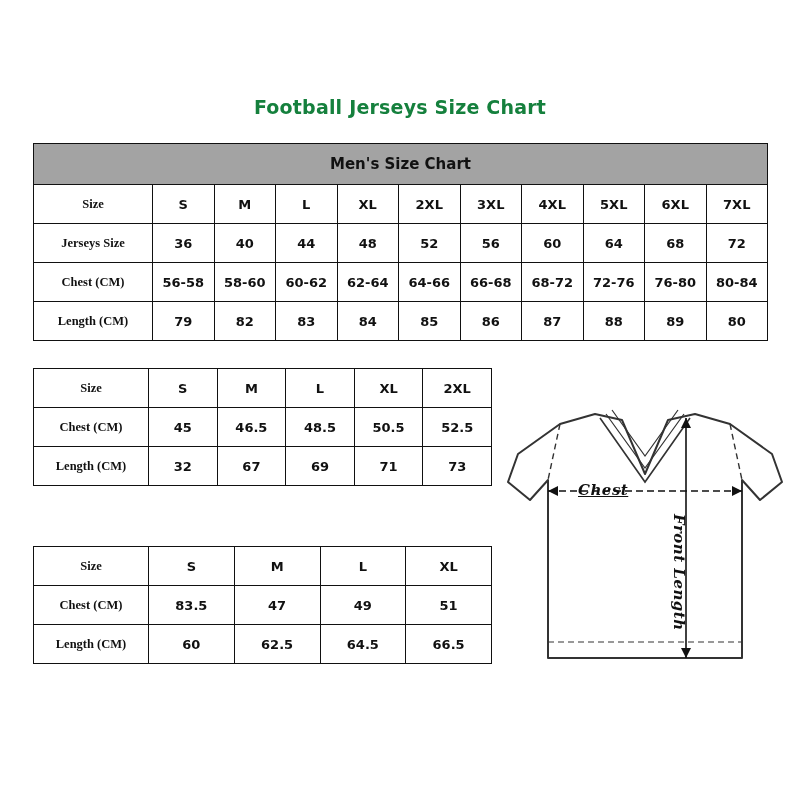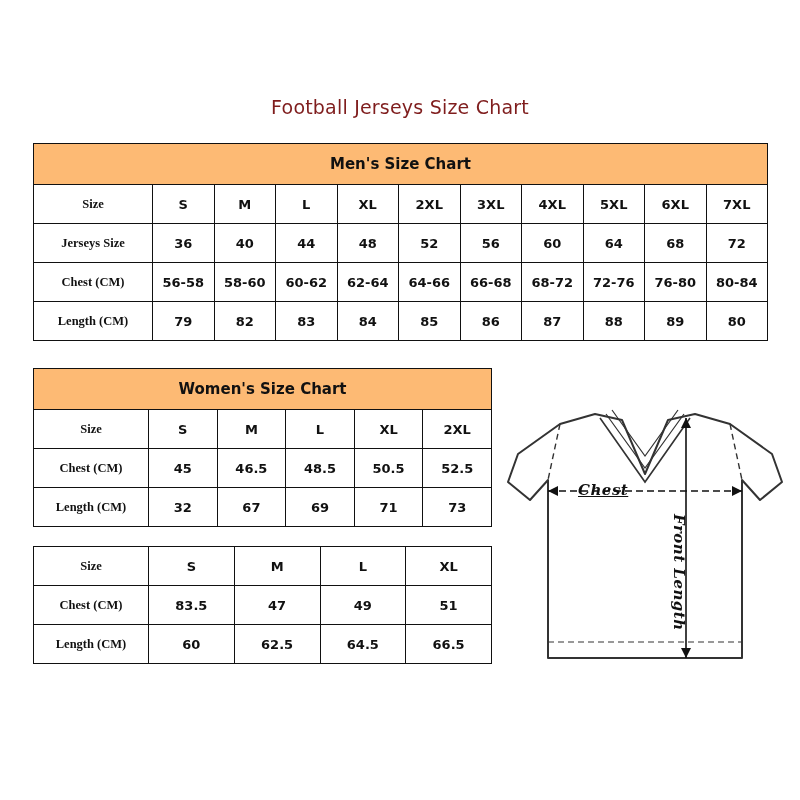--- a/index.html
+++ b/index.html
@@ -21,23 +21,23 @@
     width: 800px;
     height: 800px;
   }
   .title {
     position: absolute;
     left: 0;
     top: 96px;
     width: 800px;
     text-align: center;
     font-size: 19px;
-    font-weight: normal;
+    font-weight: bold;
     letter-spacing: 0.2px;
-    color: #7f1d1d;
+    color: #15803d;
   }
 
   table.sz {
     border-collapse: collapse;
     table-layout: fixed;
     background: #ffffff;
   }
   table.sz td, table.sz th {
     border: 1px solid #111111;
     text-align: center;
@@ -47,21 +47,21 @@
     color: #111111;
     padding: 0;
     height: 38px;
     background: #ffffff;
   }
   table.sz td.label {
     font-size: 12.5px;
     font-family: Liberation Serif, serif;
   }
   table.sz .caption-cell {
-    background: #fdba74;
+    background: #a3a3a3;
     font-size: 15px;
     font-weight: bold;
     height: 40px;
   }
 
   
   #mens-table {
     position: absolute;
     left: 33px;
     top: 143px;
@@ -202,23 +202,20 @@
   <table class="sz" id="womens-table">
     <colgroup>
       <col class="lbl">
         <col class="dat">
         <col class="dat">
         <col class="dat">
         <col class="dat">
         <col class="dat">
     </colgroup>
     <tbody>
-      <tr>
-        <td class="caption-cell" colspan="6">Women's Size Chart</td>
-      </tr>
       <tr>
         <td class="label">Size</td>
         <td>S</td>
         <td>M</td>
         <td>L</td>
         <td>XL</td>
         <td>2XL</td>
       </tr>
       <tr>
         <td class="label">Chest (CM)</td>

